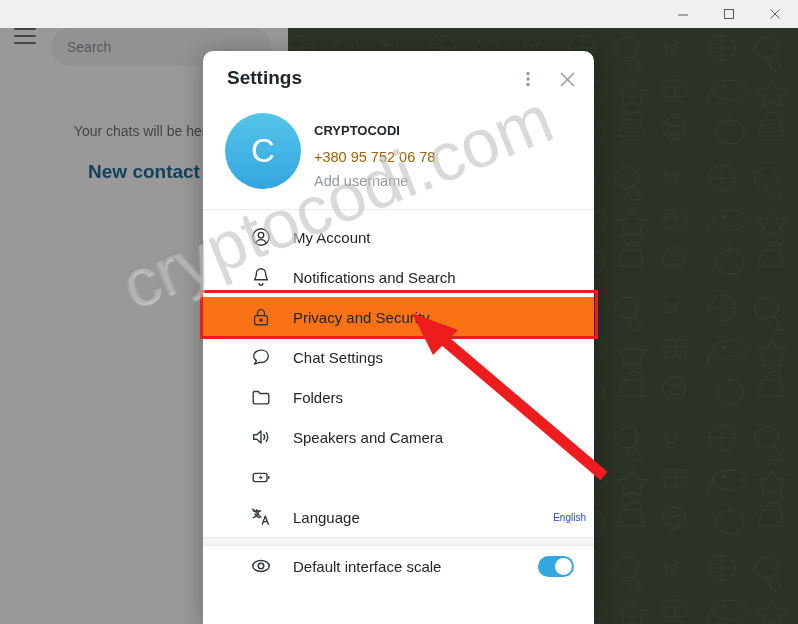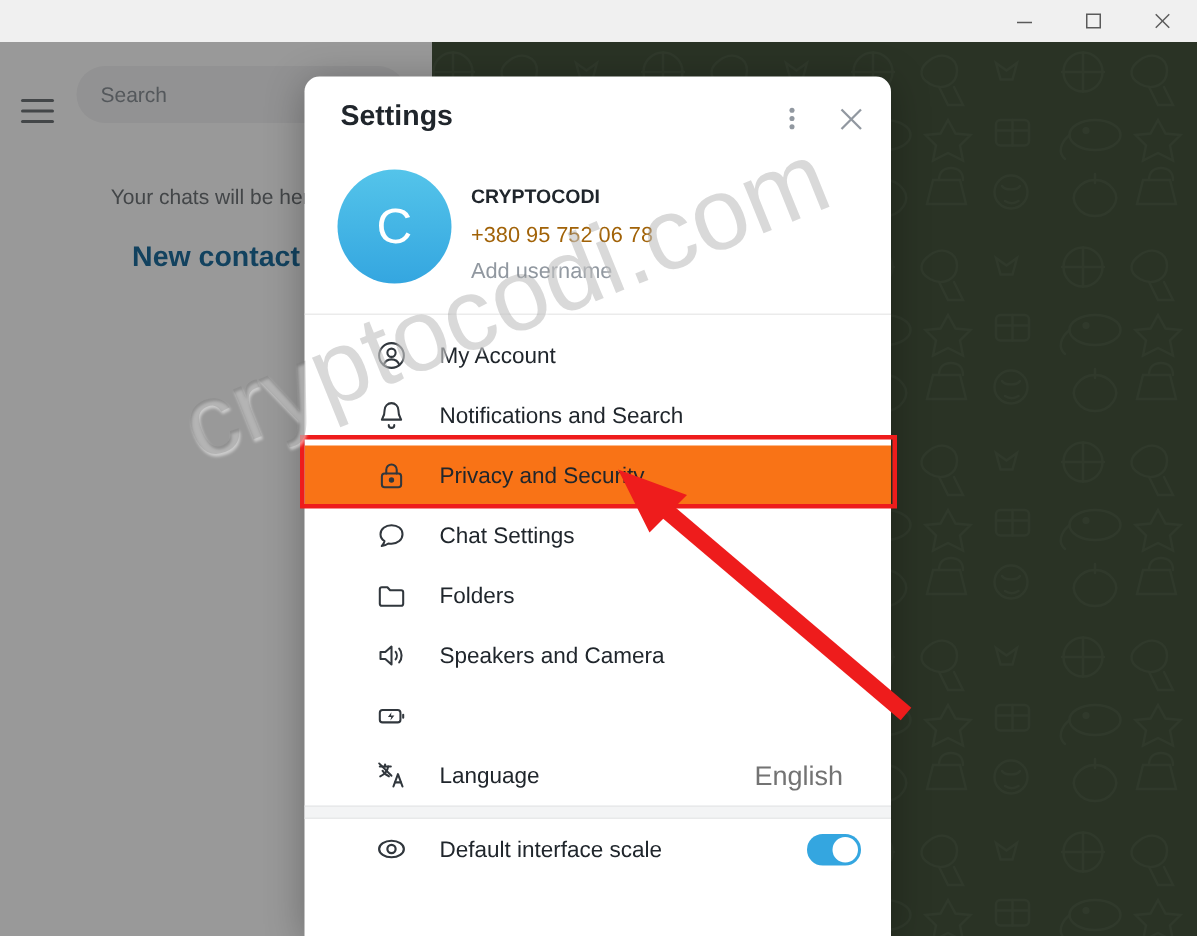--- a/index.html
+++ b/index.html
@@ -39,21 +39,21 @@
     font-size: 13px; color: #9aa592; white-space: nowrap;
   }
 
   
   .chatcol {
     position: absolute; left: 0; top: 0; width: 288px; height: 596px;
     background: #ffffff;
   }
   .search-row {
     position: absolute; left: 0; top: 0; width: 288px; height: 54px;
-    display: flex; align-items: flex-end;
+    display: flex; align-items: flex-start;
   }
   .hamburger { width: 22px; height: 16px; margin-left: 14px; position: relative; }
   .hamburger i {
     position: absolute; left: 0; width: 22px; height: 2px; background: #707579; border-radius: 1px;
   }
   .hamburger i:nth-child(1) { top: 0; }
   .hamburger i:nth-child(2) { top: 7px; }
   .hamburger i:nth-child(3) { top: 14px; }
   .searchbox {
     margin-left: 15px; width: 220px; height: 38px;
@@ -124,21 +124,21 @@
   .row.active { background: #f97316; }
   .row .ico {
     width: 24px; height: 24px;
     display: flex; align-items: center; justify-content: center;
     color: #31373d; flex: none;
   }
   .row .lbl {
     margin-left: 20px; font-size: 15px; color: #20262c; white-space: nowrap;
   }
   .row .right-val {
-    position: absolute; right: 32px; font-size: 18px; color: #737373;
+    position: absolute; right: 8px; font-size: 10px; color: #1d4ed8;
   }
   .toggle {
     position: absolute; right: 20px;
     width: 36px; height: 21px; border-radius: 11px; background: #34a6e0;
   }
   .toggle::after {
     content: ""; position: absolute; right: 2px; top: 2px;
     width: 17px; height: 17px; border-radius: 50%; background: #fff;
   }
 

